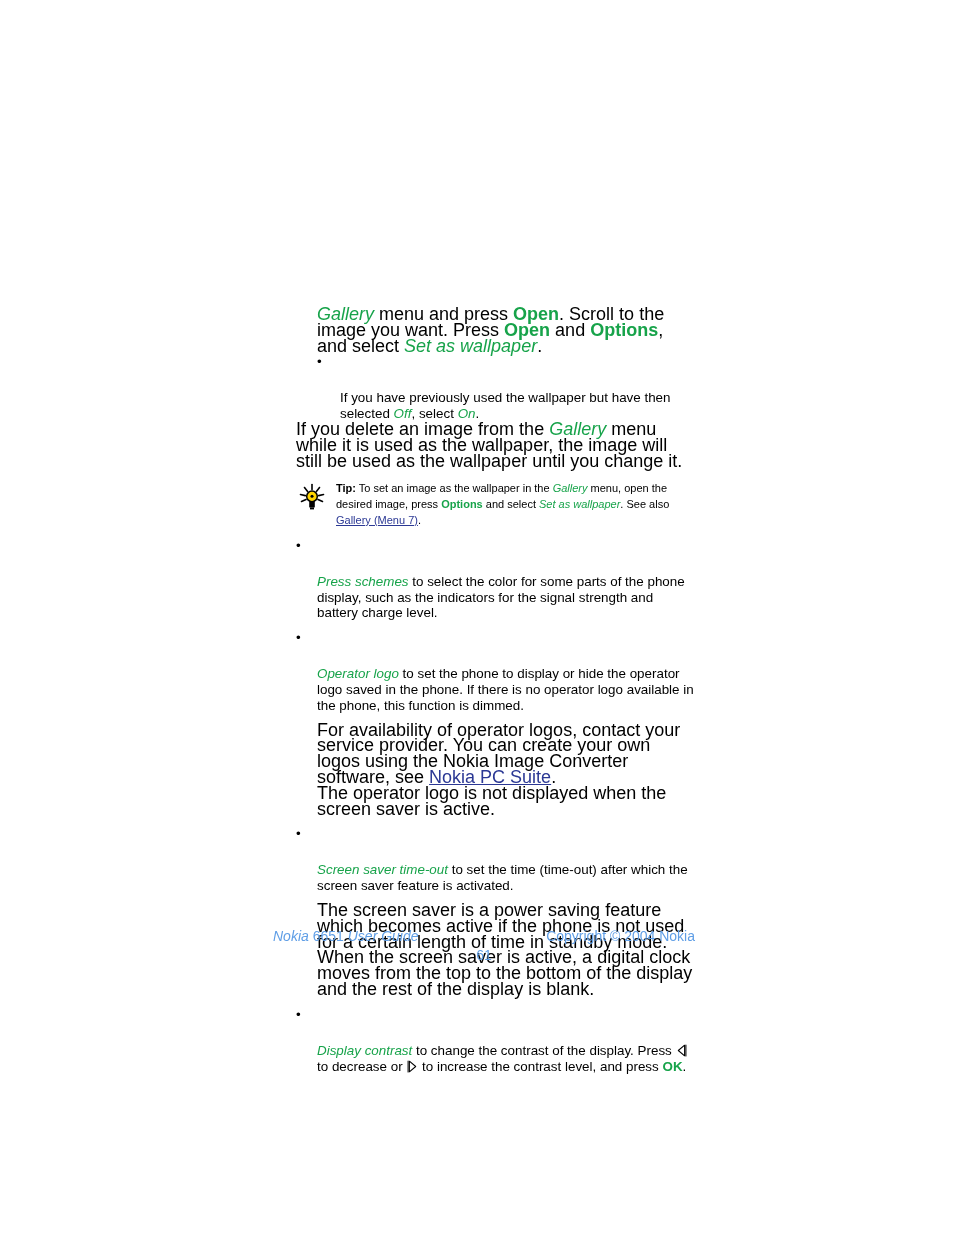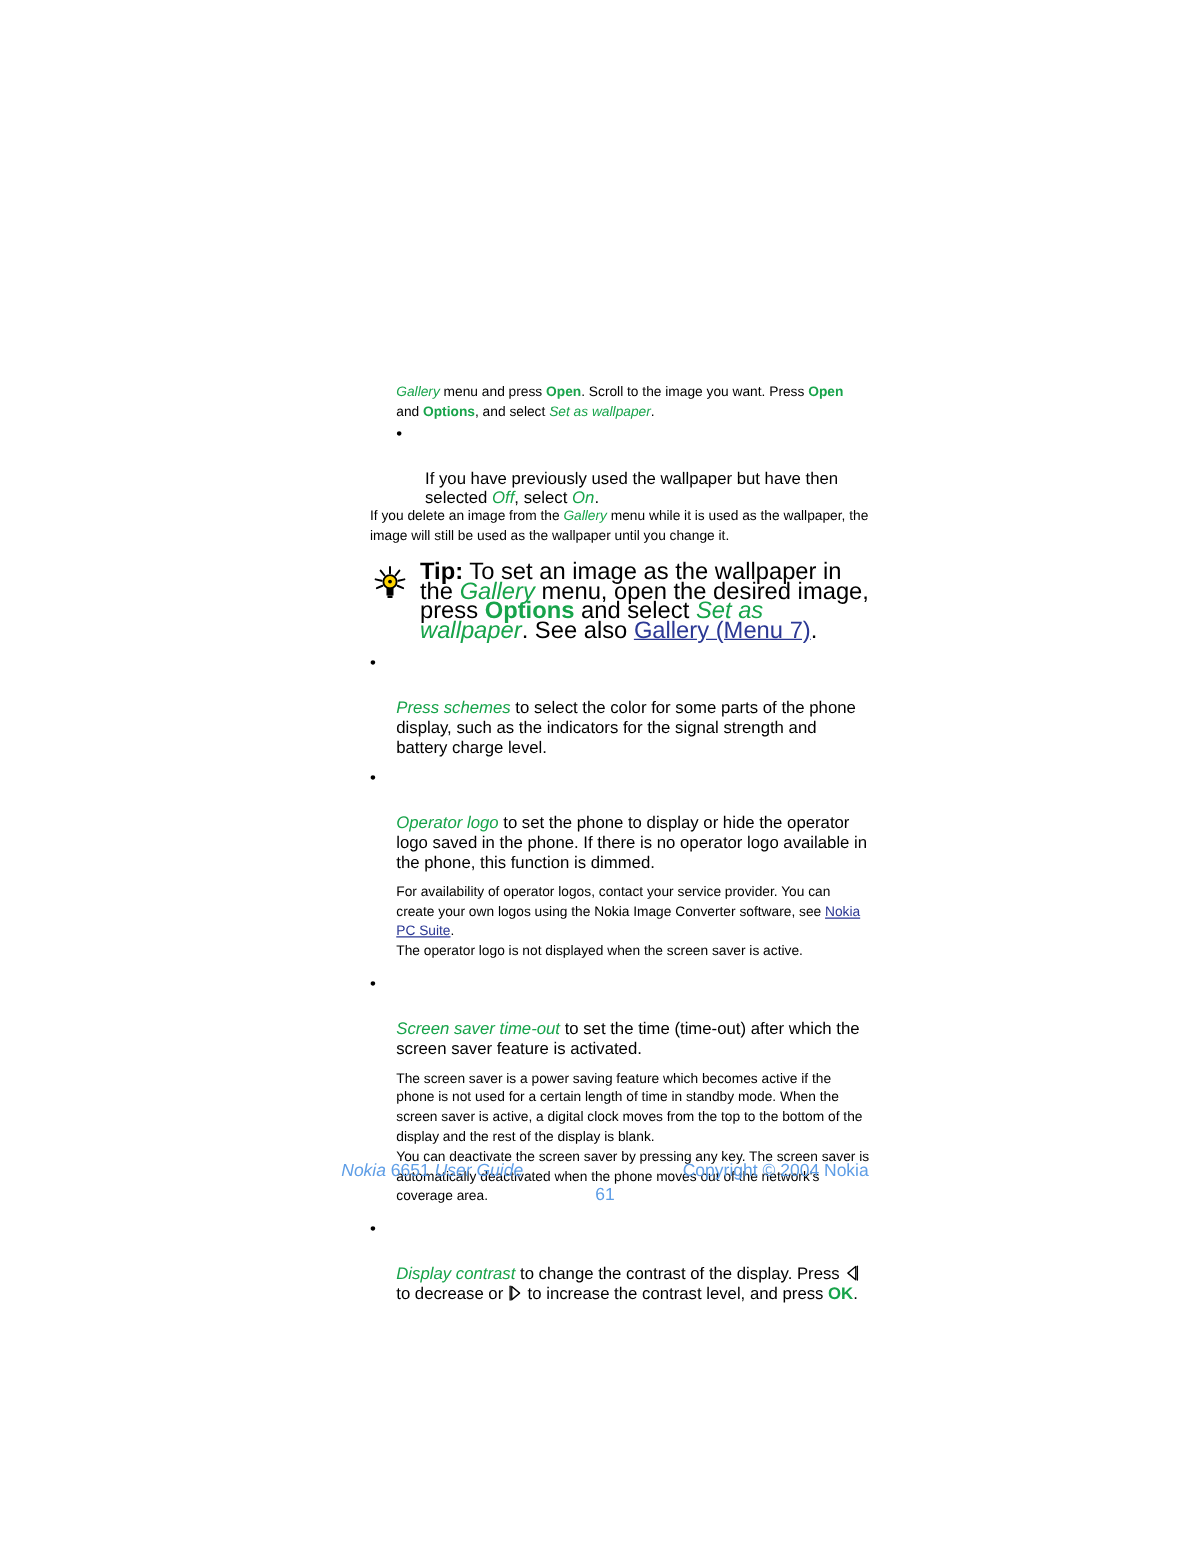--- a/index.html
+++ b/index.html
@@ -26,21 +26,21 @@
   }
   .content {
     position: absolute;
     left: 296px;
     top: 307px;
     width: 400px;
   }
 
   
   .para {
-    font-size: 11px;
+    font-size: 18px;
     line-height: 15.8px;
     color: #000000;
     margin: 0;
     text-align: left;
   }
   .para + .para {
     margin-top: 0px;
   }
   .gap {
     margin-top: 9px;
@@ -104,21 +104,21 @@
     padding-left: 40px;
   }
   .tip-icon {
     position: absolute;
     left: -1px;
     top: 0px;
     width: 34px;
     height: 34px;
   }
   .tip-text {
-    font-size: 19px;
+    font-size: 11px;
     line-height: 15.8px;
   }
 
   
   .keyglyph {
     display: inline-block;
     width: 10px;
     height: 13px;
     vertical-align: -2px;
     margin: 0 1px;
@@ -211,21 +211,20 @@
     <p class="para body-indent gap">The operator logo is not displayed when the screen saver is active.</p>
 
     <div class="bullet-row gap">
       <div class="bullet-mark">•</div>
       <div class="bullet-body"><span class="g-italic">Screen saver time-out</span><span> to set the time (time-out) after which the screen saver feature is activated.</span></div>
     </div>
 
     <p class="para body-indent gap">The screen saver is a power saving feature which becomes active if the phone is not used for a certain length of time in standby mode. When the screen saver is active, a digital clock moves from the top to the bottom of the display and the rest of the display is blank.</p>
 
 
-    <p class="para body-indent gap">You can deactivate the screen saver by pressing any key. The screen saver is automatically deactivated when the phone moves out of the network's coverage area.</p>
 
     <div class="bullet-row gap">
       <div class="bullet-mark">•</div>
       <div class="bullet-body"><span class="g-italic">Display contrast</span><span> to change the contrast of the display. Press </span><span class="keyglyph"><svg width="10" height="13" viewBox="0 0 10 13" xmlns="http://www.w3.org/2000/svg">
               <path d="M7.6 1.2 L1.3 6.5 L7.6 11.8 Z" fill="none" stroke="#000000" stroke-width="1.05" stroke-linejoin="round"></path>
               <line x1="8.9" y1="1.0" x2="8.9" y2="12.0" stroke="#000000" stroke-width="1.05" stroke-linecap="round"></line>
             </svg></span><span> to decrease or </span><span class="keyglyph"><svg width="10" height="13" viewBox="0 0 10 13" xmlns="http://www.w3.org/2000/svg">
               <path d="M2.4 1.2 L8.7 6.5 L2.4 11.8 Z" fill="none" stroke="#000000" stroke-width="1.05" stroke-linejoin="round"></path>
               <line x1="1.1" y1="1.0" x2="1.1" y2="12.0" stroke="#000000" stroke-width="1.05" stroke-linecap="round"></line>
             </svg></span><span> to increase the contrast level, and press </span><span class="g-bold">OK</span><span>.</span></div>

